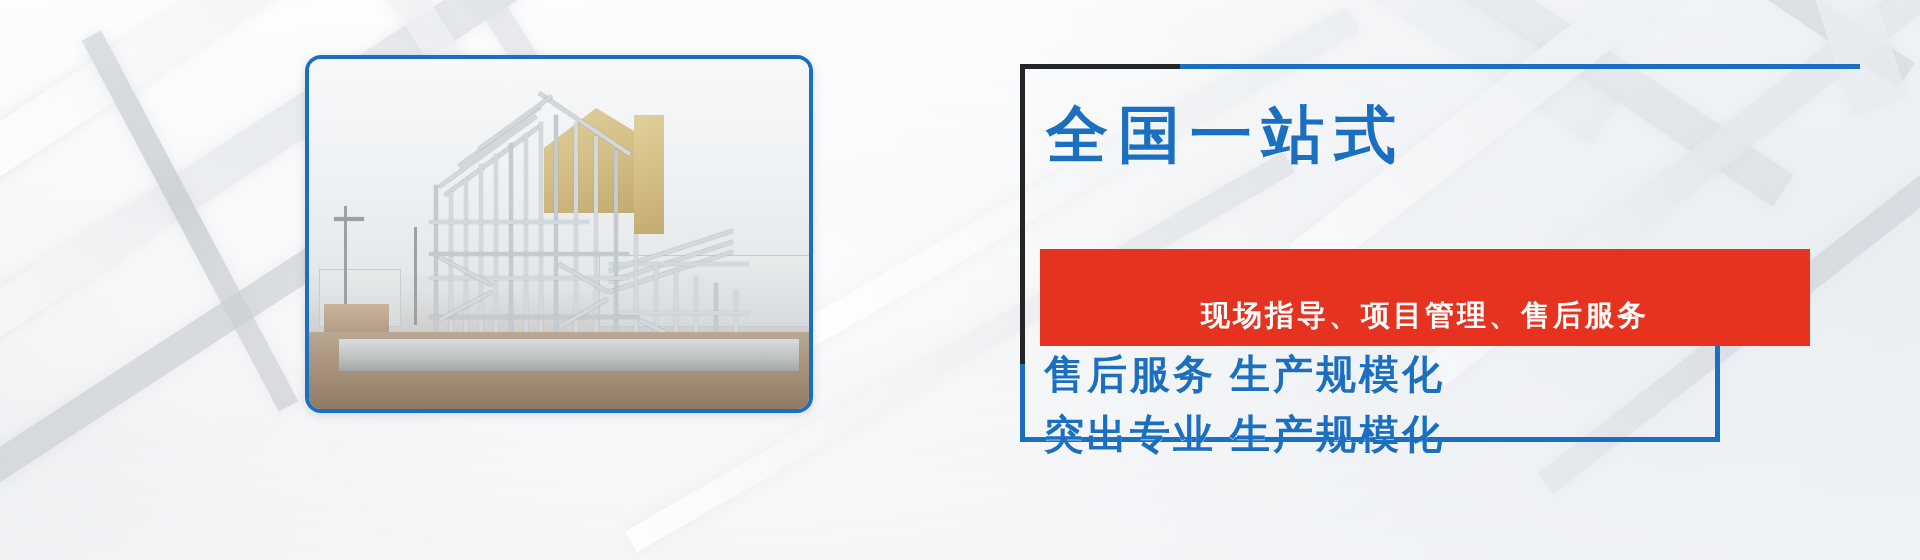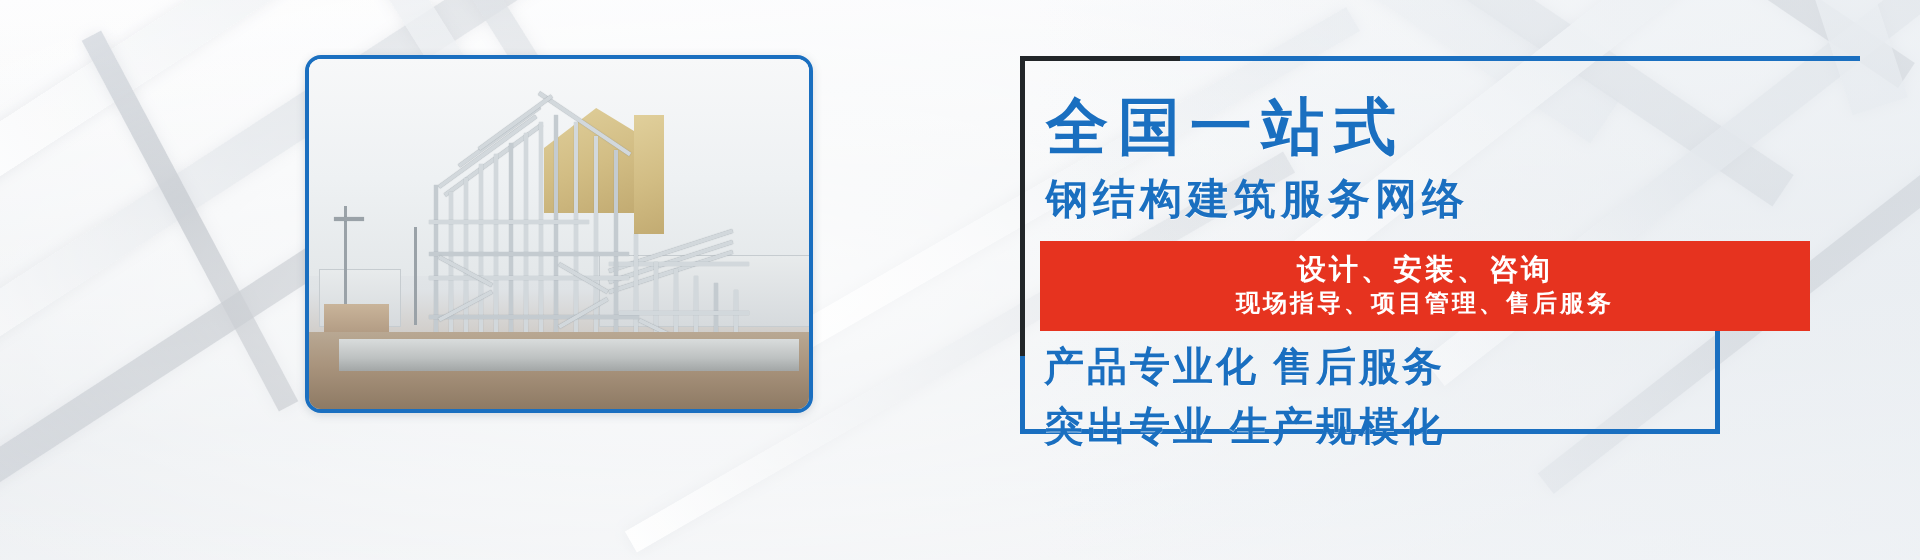--- a/index.html
+++ b/index.html
@@ -116,21 +116,21 @@
   .bldg-bg {
     position: absolute;
     background: linear-gradient(180deg, #e8ebec 0%, #d6dadd 100%);
     border: 1px solid #c6ccd0;
   }
 
   
   .text-panel {
     position: absolute;
     left: 1020px;
-    top: 56px;
+    top: 64px;
     width: 840px;
     height: 378px;
   }
   .bracket {
     position: absolute;
     inset: 0;
     pointer-events: none;
   }
   .br {
     position: absolute;
@@ -173,21 +173,21 @@
     text-align: center;
   }
   .red-line {
     color: #ffffff;
     font-weight: 700;
     letter-spacing: 3px;
     line-height: 1.28;
     white-space: nowrap;
   }
   .red-line.l1 { font-size: 29px; }
-  .red-line.l2 { font-size: 24px; }
+  .red-line.l2 { font-size: 29px; margin-top: 38px; }
 
   .slogan {
     position: absolute;
     left: 24px;
     font-size: 40px;
     font-weight: 700;
     color: #1a6fc0;
     letter-spacing: 3px;
     line-height: 1;
     white-space: nowrap;
@@ -320,25 +320,23 @@
     <div class="bracket">
       <div class="br dark" style="left:0; top:0; width:160px; height:5px;"></div>
       <div class="br" style="left:160px; top:0; width:680px; height:5px;"></div>
       <div class="br dark" style="left:0; top:0; width:5px; height:300px;"></div>
       <div class="br" style="left:0; top:300px; width:5px; height:78px;"></div>
       <div class="br" style="left:0; top:373px; width:700px; height:5px;"></div>
       <div class="br" style="left:695px; top:250px; width:5px; height:128px;"></div>
     </div>
 
     <div class="headline-1">全国一站式</div>
-    <div class="headline-2">钢结构建筑服务网络</div>
 
     <div class="red-box">
-      <div class="red-line l1">设计、安装、咨询</div>
       <div class="red-line l2">现场指导、项目管理、售后服务</div>
     </div>
 
-    <div class="slogan s1">产品专业化  售后服务</div>
+    <div class="slogan s1">售后服务  生产规模化</div>
     <div class="slogan s2">突出专业  生产规模化</div>
   </div>
 
 
 </div>
 
 </body></html>

